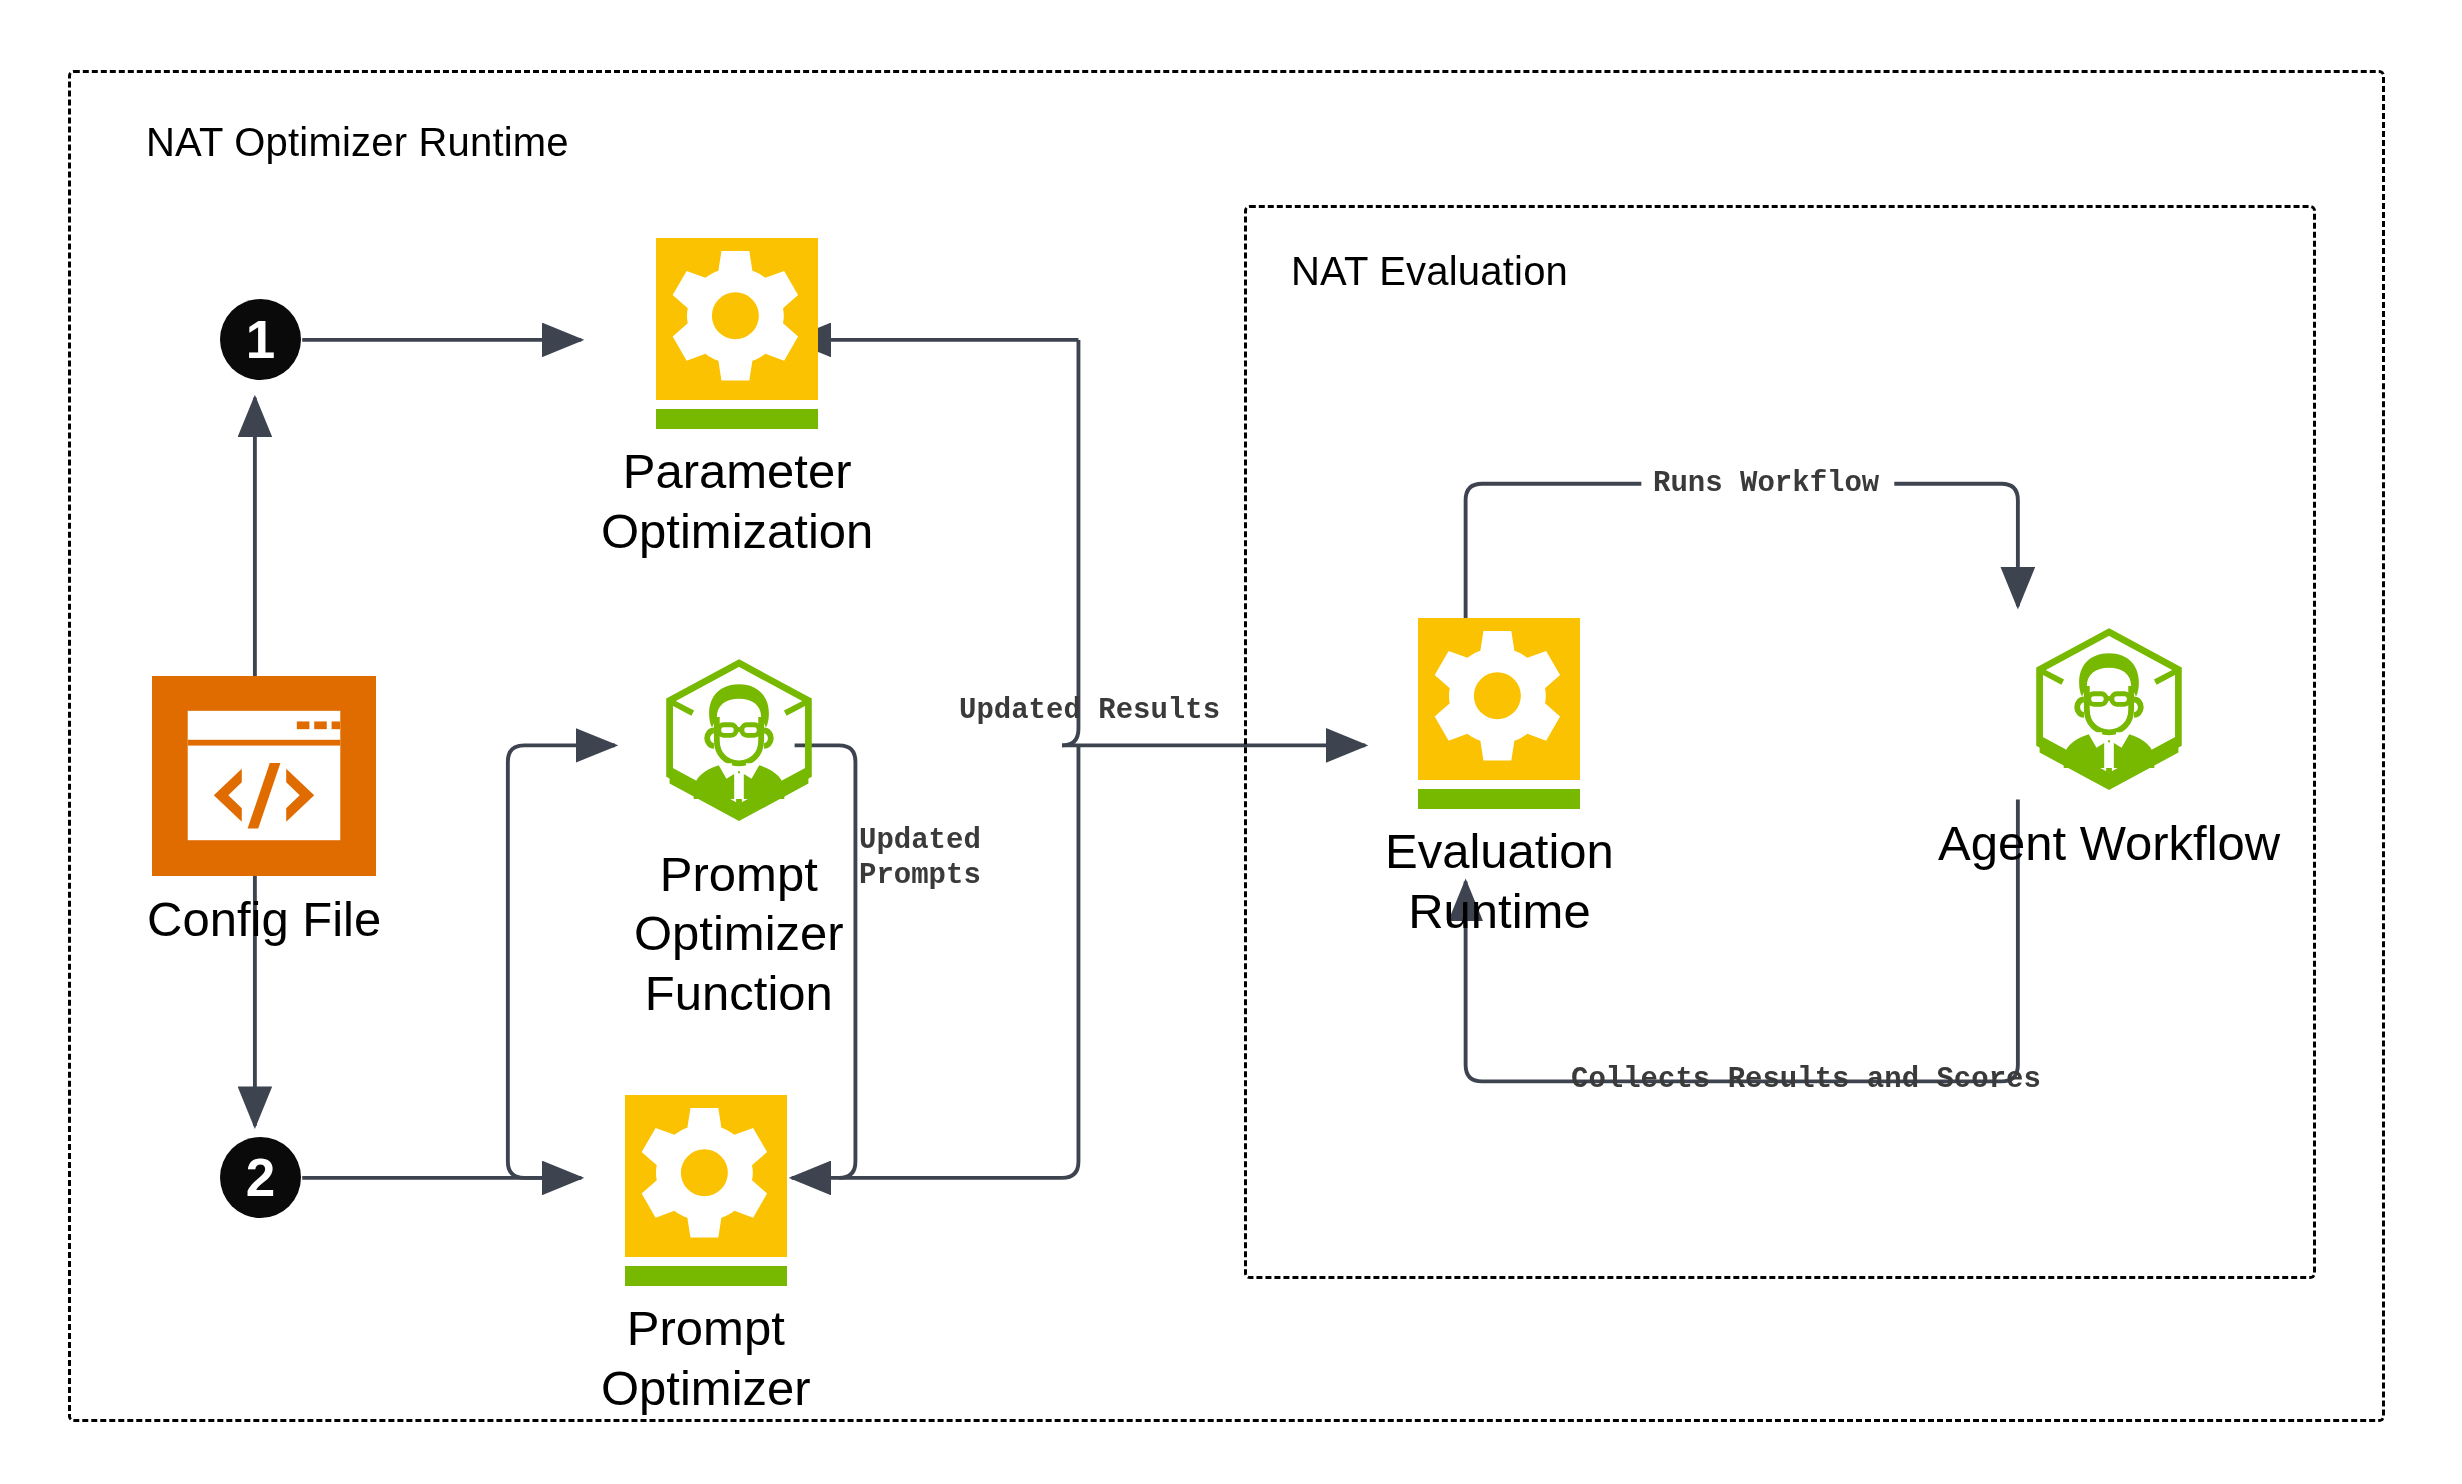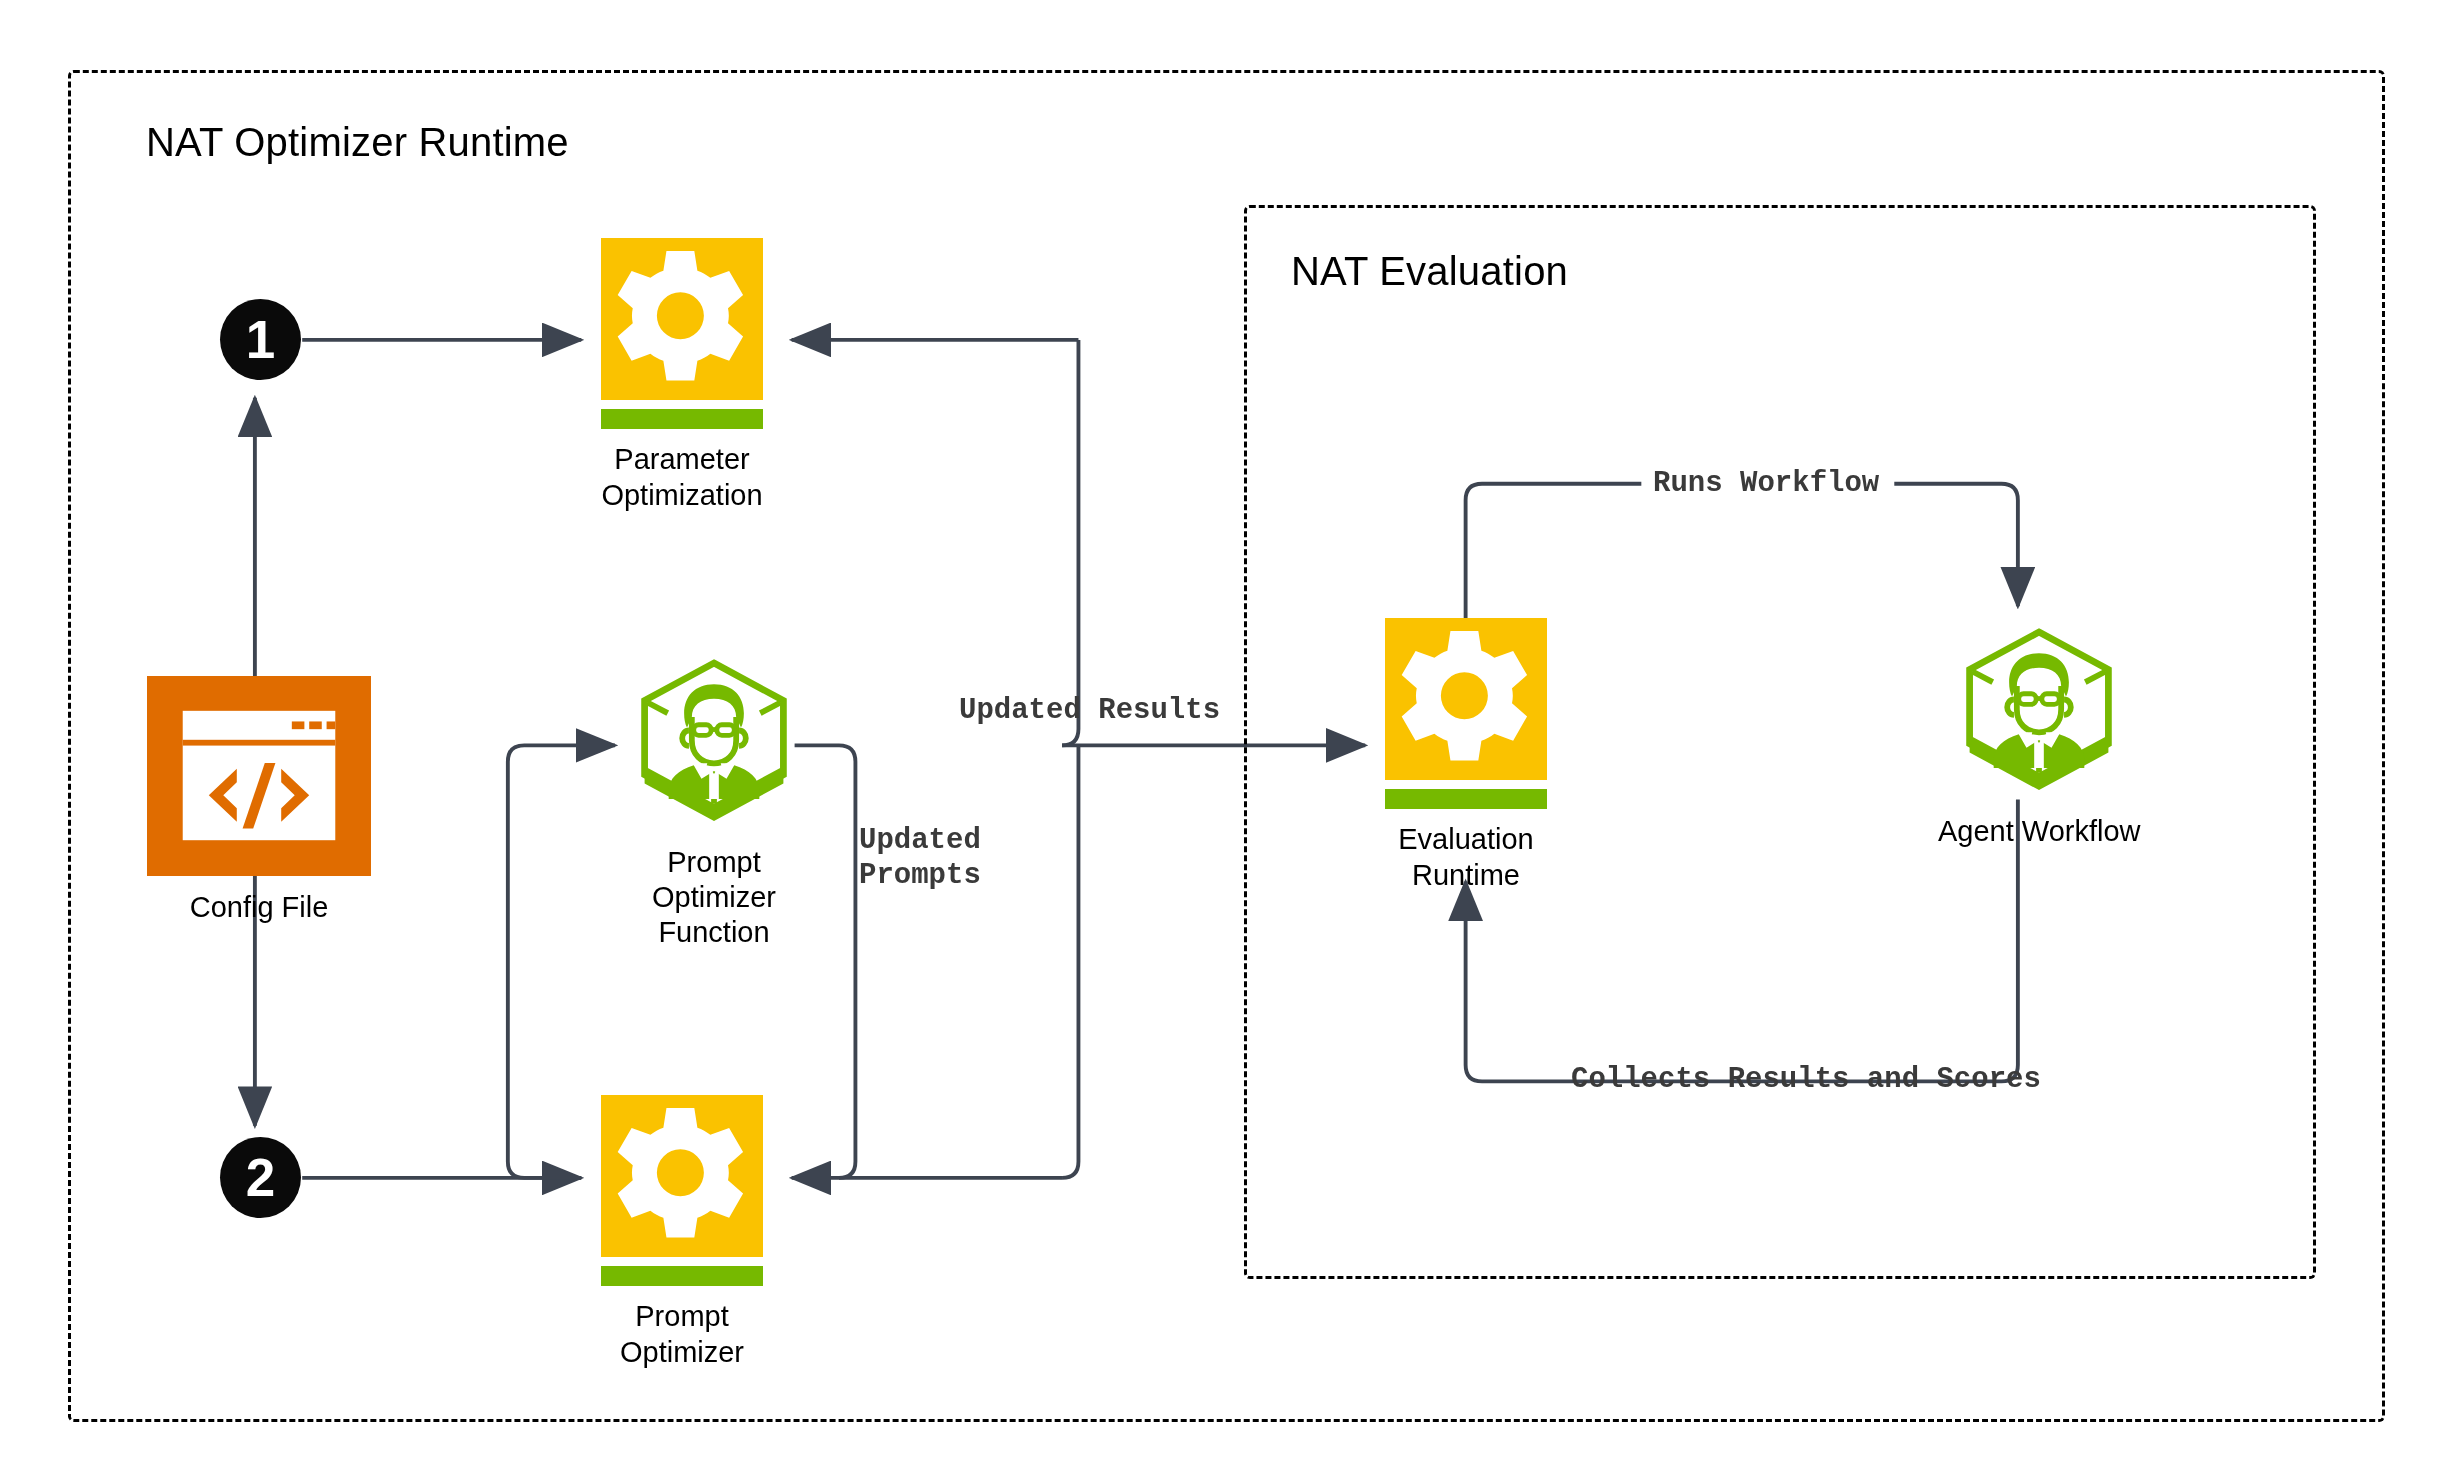--- a/index.html
+++ b/index.html
@@ -46,21 +46,21 @@
 
   
   .node {
     position: absolute;
     display: flex;
     flex-direction: column;
     align-items: center;
   }
   .node-label {
     margin-top: 13.5px;
-    font-size: 29px;
+    font-size: 49px;
     line-height: 1.22;
     color: #000000;
     text-align: center;
     white-space: pre-line;
   }
 
   
   .gear-tile { width: 162px; }
   .gear-square {
     width: 162px;

